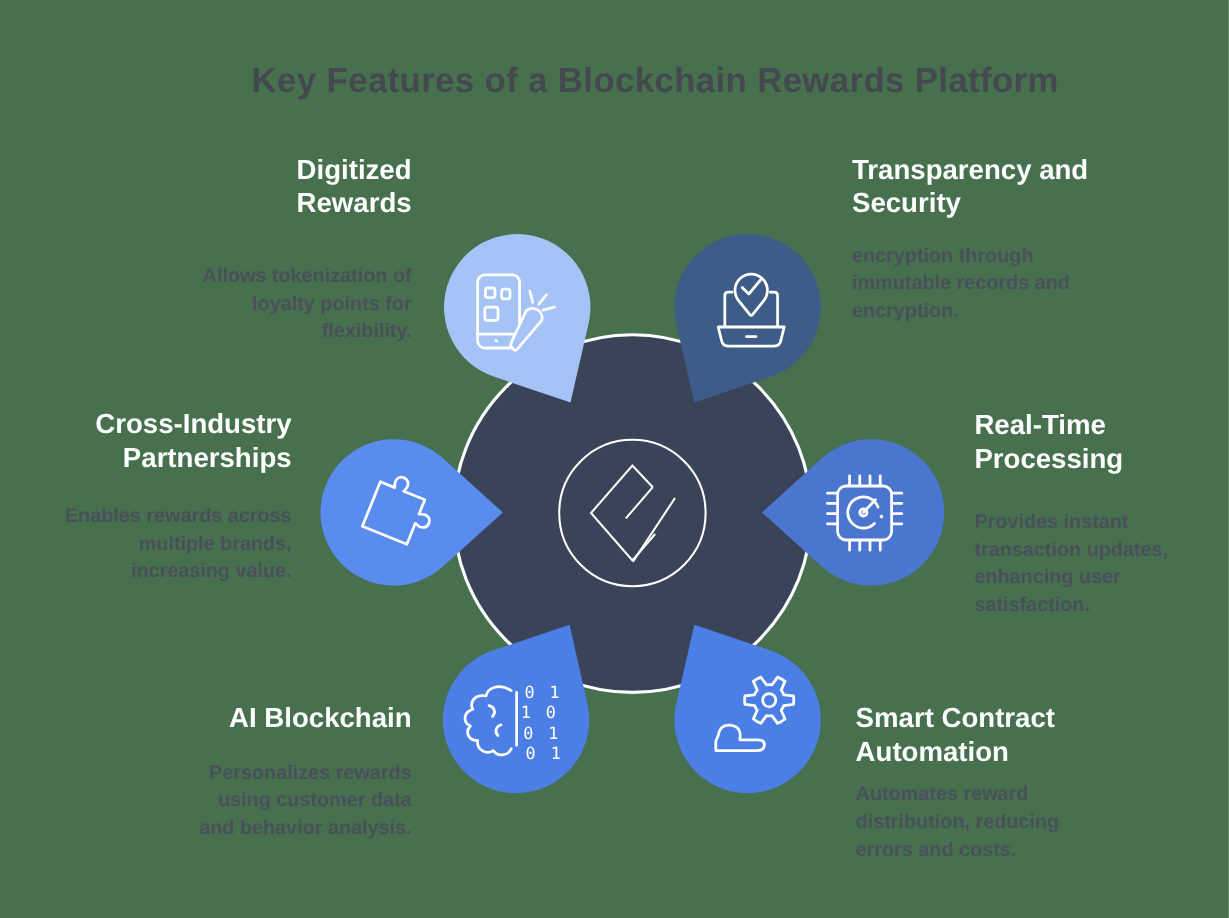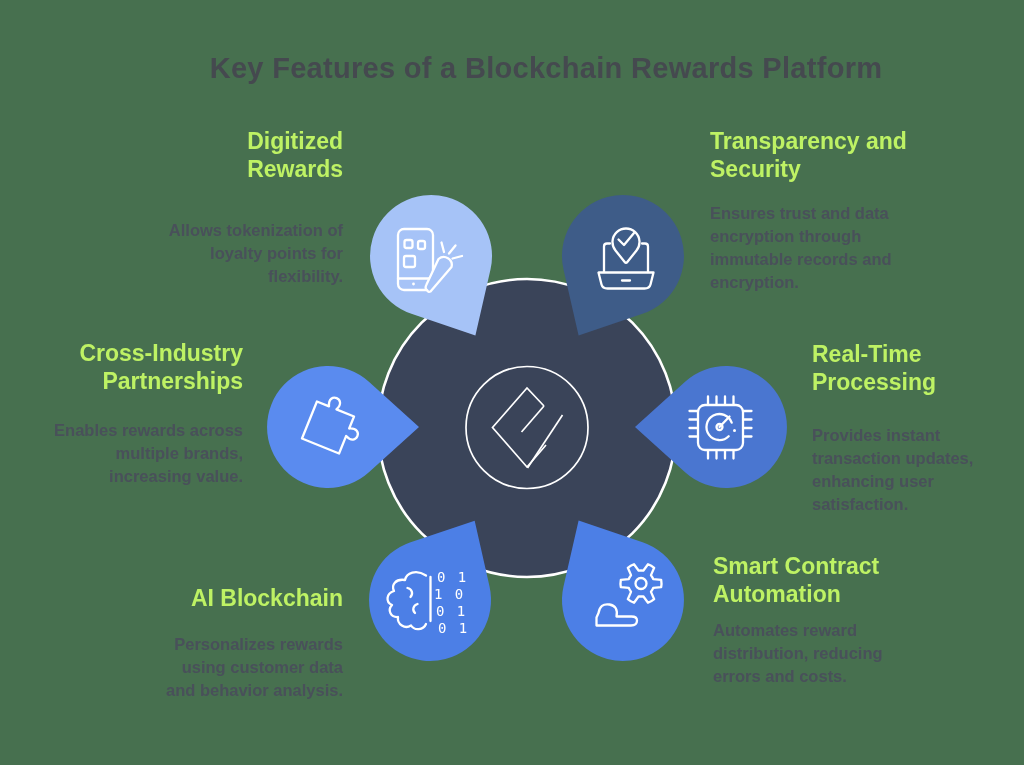--- a/index.html
+++ b/index.html
@@ -12,32 +12,32 @@
   .diagram-svg{position:absolute;left:0;top:0;}
   .title{
     position:absolute;left:66px;top:52px;width:960px;
     text-align:center;
     font-size:29px;font-weight:bold;letter-spacing:.3px;
     color:#45494F;
   }
   .feature{position:absolute;}
   .hline{
     font-size:23px;font-weight:bold;line-height:28px;
-    color:#bef264;white-space:nowrap;
+    color:#ffffff;white-space:nowrap;
   }
   .bline{
     font-size:16.5px;font-weight:bold;line-height:23px;
     color:#49505A;white-space:nowrap;
   }
   .f-tl{top:127px;right:681px;text-align:right;}
   .f-tr{top:127px;left:710px;text-align:left;}
   .f-l {top:339px;right:781px;text-align:right;}
   .f-r {top:340px;left:812px;text-align:left;}
   .f-bl{top:584px;right:681px;text-align:right;}
-  .f-br{top:552px;left:713px;text-align:left;}
+  .f-br{top:584px;left:713px;text-align:left;}
   .f-tl .fbody{margin-top:36px;}
   .f-tr .fbody{margin-top:19px;}
   .f-l  .fbody{margin-top:24px;}
   .f-r  .fbody{margin-top:28px;}
   .f-bl .fbody{margin-top:21px;}
   .f-br .fbody{margin-top:11px;}
   .ic{stroke-width:2.3;stroke-linecap:round;stroke-linejoin:round;fill:none;}
   .fdot{fill:#FFFFFF;stroke:none;}
   .bin{
     font-family:"DejaVu Sans Mono", monospace;
@@ -145,21 +145,20 @@
       <div class="bline">flexibility.</div>
     </div>
   </div>
 
   <div class="feature f-tr">
     <div>
       <div class="hline">Transparency and</div>
       <div class="hline">Security</div>
     </div>
     <div class="fbody">
-      <div class="bline">Ensures trust and data</div>
       <div class="bline">encryption through</div>
       <div class="bline">immutable records and</div>
       <div class="bline">encryption.</div>
     </div>
   </div>
 
   <div class="feature f-l">
     <div>
       <div class="hline">Cross-Industry</div>
       <div class="hline">Partnerships</div>

